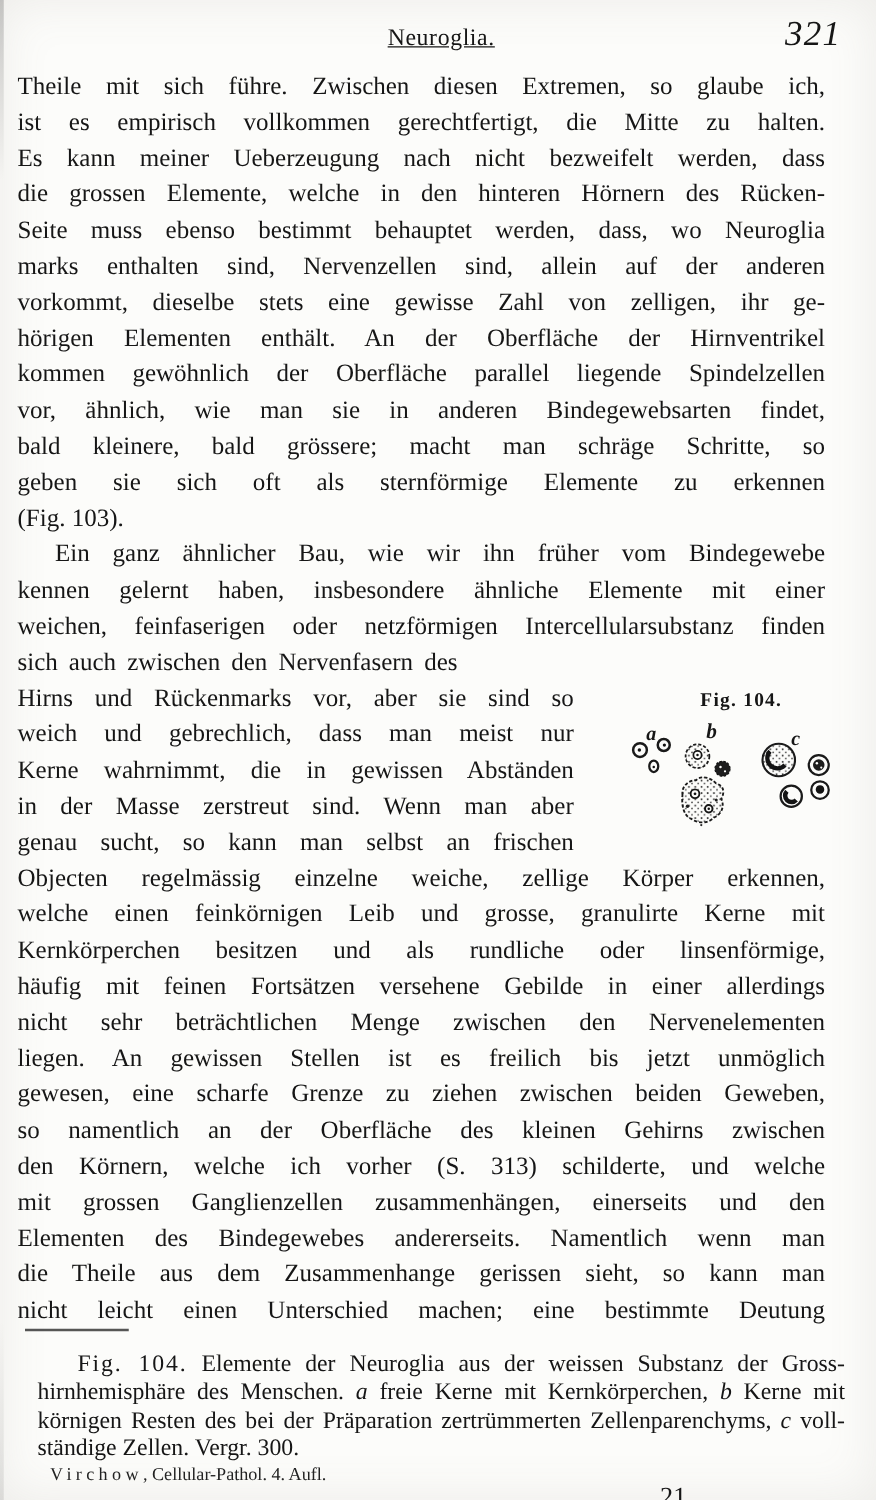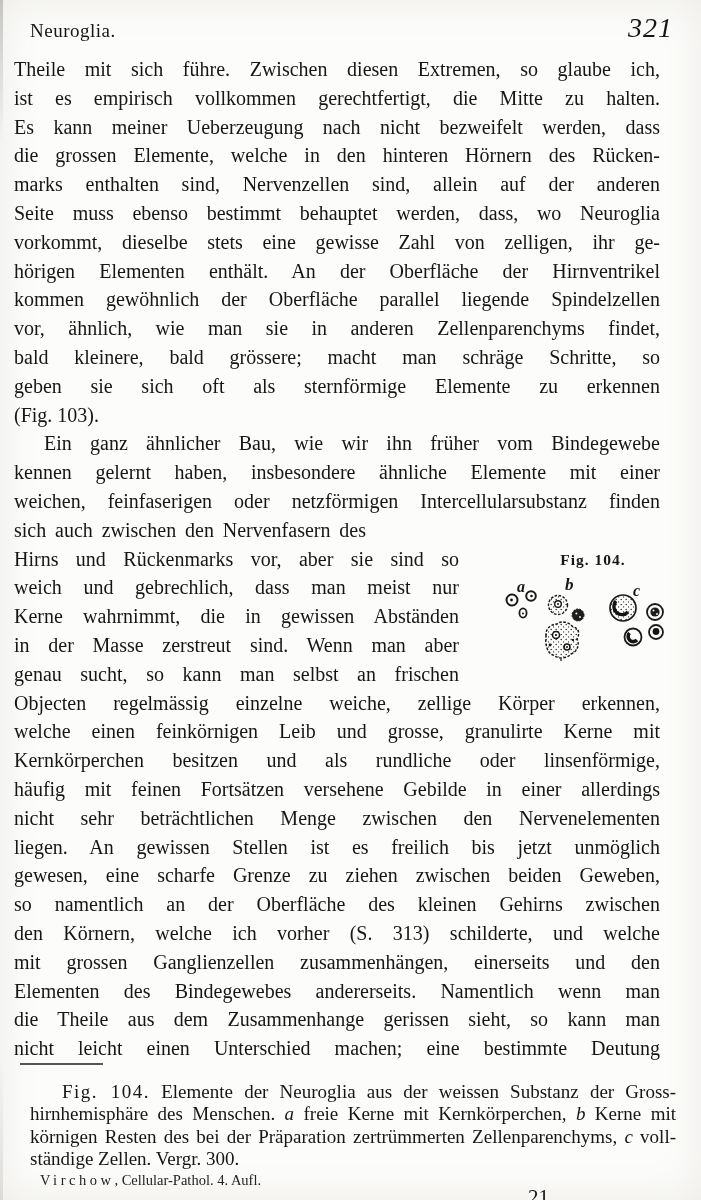--- a/index.html
+++ b/index.html
@@ -3,22 +3,22 @@
 <meta charset="utf-8">
 <style>
   html,body{margin:0;padding:0;background:#e8e8e6;}
   .page{
     position:relative;width:701px;height:1200px;margin:0 auto;
     background:#fcfcfa;overflow:hidden;color:#161616;
     font-family:"Liberation Serif","DejaVu Serif",serif;
     box-shadow:inset 0 0 40px rgba(120,115,105,.12);
   }
   
-  .running-title{position:absolute;top:20px;left:30px;width:646px;text-align:left;
-    font-size:19px;letter-spacing:.5px;}
+  .running-title{position:absolute;top:20px;left:30px;width:646px;text-align:center;
+    font-size:19px;letter-spacing:.5px;text-decoration:underline;}
   .page-number{position:absolute;top:12px;right:28px;font-size:28px;letter-spacing:1px;font-style:italic;}
   
   .body-text{position:absolute;left:14px;top:55px;width:646px;font-size:20px;line-height:28.8px;}
   .ln{height:28.8px;white-space:nowrap;}
   .j{text-align:justify;text-align-last:justify;white-space:normal;}
   .ind{text-indent:30px;}
   .nw{width:445px;}
   .nw2{width:352px;}
   
   .figure{position:absolute;left:490px;top:548px;width:208px;height:138px;}
@@ -45,26 +45,26 @@
   <div class="edge-smudge"></div>
 
   <div class="running-title">Neuroglia.</div>
   <div class="page-number">321</div>
 
   <div class="body-text">
     <div class="ln j">Theile mit sich führe. Zwischen diesen Extremen, so glaube ich,</div>
     <div class="ln j">ist es empirisch vollkommen gerechtfertigt, die Mitte zu halten.</div>
     <div class="ln j">Es kann meiner Ueberzeugung nach nicht bezweifelt werden, dass</div>
     <div class="ln j">die grossen Elemente, welche in den hinteren Hörnern des Rücken-</div>
+    <div class="ln j">Seite muss ebenso bestimmt behauptet werden, dass, wo Neuroglia</div>
     <div class="ln j">marks enthalten sind, Nervenzellen sind, allein auf der anderen</div>
-    <div class="ln j">Seite muss ebenso bestimmt behauptet werden, dass, wo Neuroglia</div>
     <div class="ln j">vorkommt, dieselbe stets eine gewisse Zahl von zelligen, ihr ge-</div>
     <div class="ln j">hörigen Elementen enthält. An der Oberfläche der Hirnventrikel</div>
     <div class="ln j">kommen gewöhnlich der Oberfläche parallel liegende Spindelzellen</div>
-    <div class="ln j">vor, ähnlich, wie man sie in anderen Zellenparenchyms findet,</div>
+    <div class="ln j">vor, ähnlich, wie man sie in anderen Bindegewebsarten findet,</div>
     <div class="ln j">bald kleinere, bald grössere; macht man schräge Schritte, so</div>
     <div class="ln j">geben sie sich oft als sternförmige Elemente zu erkennen</div>
     <div class="ln">(Fig. 103).</div>
     <div class="ln j ind">Ein ganz ähnlicher Bau, wie wir ihn früher vom Bindegewebe</div>
     <div class="ln j">kennen gelernt haben, insbesondere ähnliche Elemente mit einer</div>
     <div class="ln j">weichen, feinfaserigen oder netzförmigen Intercellularsubstanz finden</div>
     <div class="ln j nw2">sich auch zwischen den Nervenfasern des</div>
     <div class="ln j nw">Hirns und Rückenmarks vor, aber sie sind so</div>
     <div class="ln j nw">weich und gebrechlich, dass man meist nur</div>
     <div class="ln j nw">Kerne wahrnimmt, die in gewissen Abständen</div>

